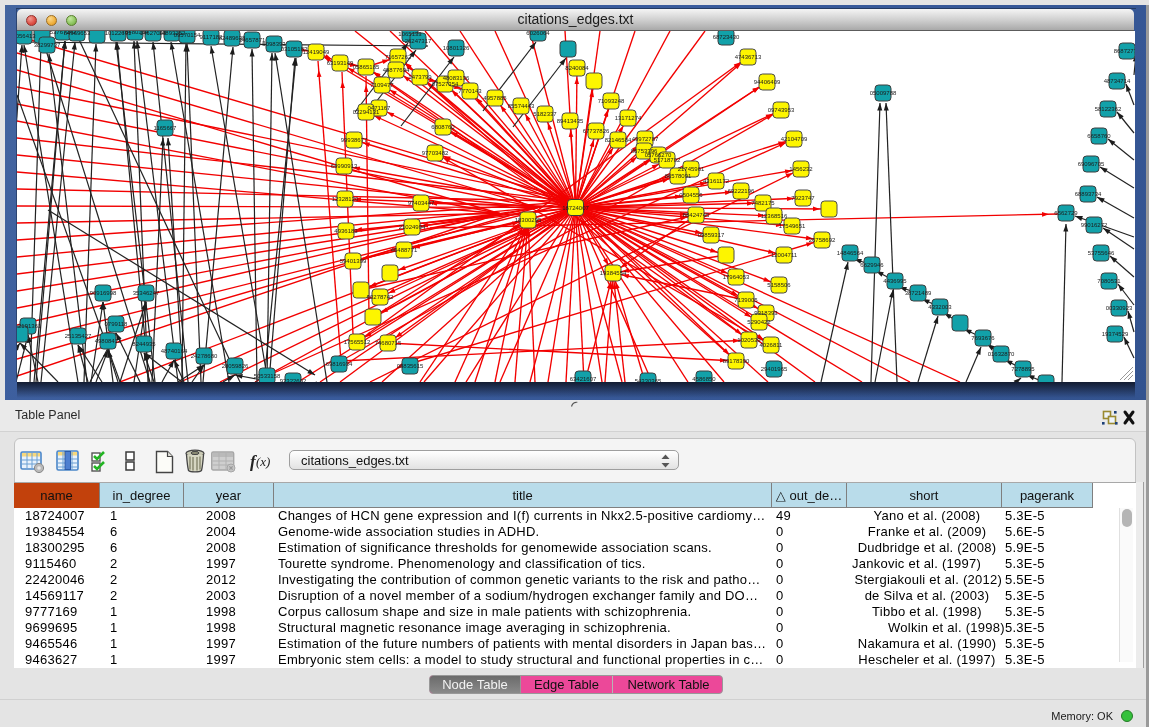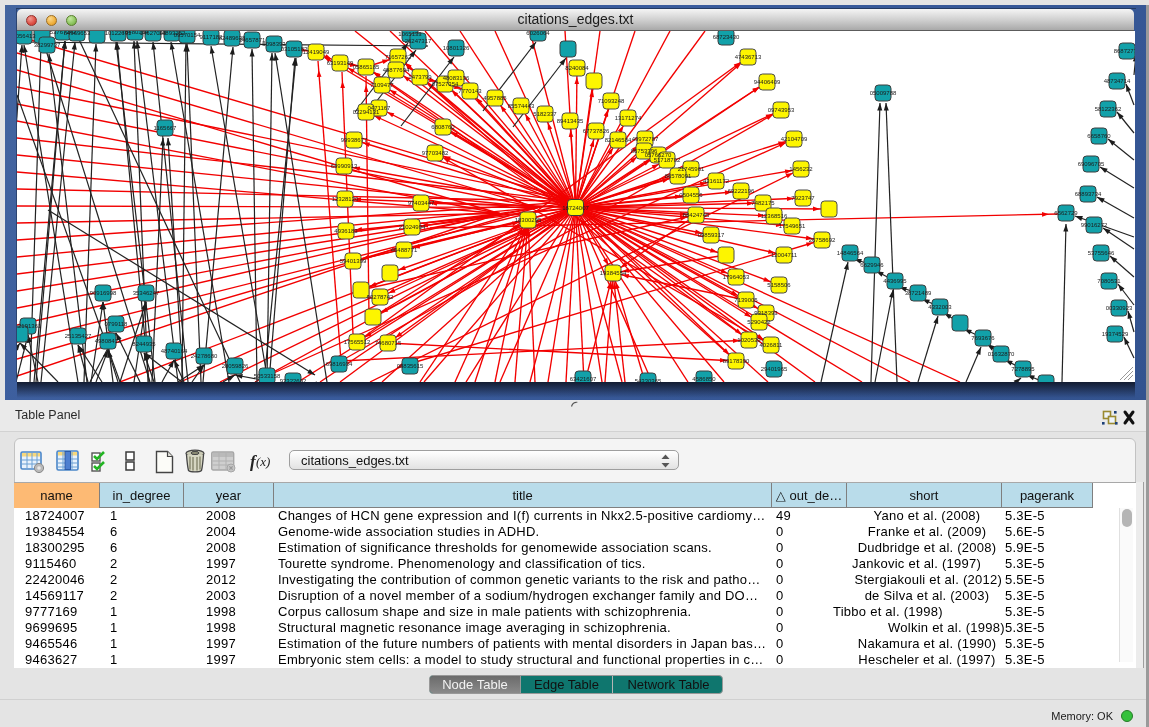--- a/index.html
+++ b/index.html
@@ -33,21 +33,21 @@
 #tbody { position:absolute; left:14px; top:508px; width:1122px; height:160px; background:#fff; }
 .trow { position:absolute; left:0; width:1122px; height:16px; }
 .trow span { position:absolute; top:0; height:16px; line-height:16px; font-size:13px; letter-spacing:0.25px;
   color:#000; white-space:nowrap; }
 .ell { overflow:hidden; text-overflow:ellipsis; }
 #sb { position:absolute; left:1119px; top:508px; width:14px; height:154px;
   background:#fafafa; border-left:1px solid #e0e0e0; }
 #sbthumb { position:absolute; left:2px; top:1px; width:10px; height:18px;
   background:#b5b5b5; border-radius:5px; }
 #seg { position:absolute; left:429px; top:675px; width:294px; height:19px;
-  border:1px solid #989898; border-radius:4px; background:#0f766e; overflow:hidden; }
+  border:1px solid #989898; border-radius:4px; background:#ec4899; overflow:hidden; }
 .sg { position:absolute; top:0; height:19px; line-height:18px; text-align:center;
   font-size:13px; color:#111; }
 #sg1 { left:0; width:90px; background:linear-gradient(#6b6b6b,#8d8d8d); color:#f2f2f2; }
 #sg2 { left:90px; width:92px; border-left:1px solid #989898; }
 #sg3 { left:182px; width:112px; border-left:1px solid #b5b5b5; }
 #statline { position:absolute; left:0; top:699px; width:1146px; height:1px; background:#d0d0d0; }
 #mem { position:absolute; right:36px; top:710px; font-size:11px; color:#1a1a1a;margin-left:23px; }
 #memdot { position:absolute; left:1121px; top:710px; width:12px; height:12px;
   border-radius:50%; background:#35c13c; border:1px solid #267a28; }
 #cursor { position:absolute; left:570px; top:400px; width:10px; height:8px; }
@@ -858,21 +858,21 @@
 </g>
 </svg>
 <div id="dd">
     <span id="ddtext">citations_edges.txt</span>
 <svg width="11" height="14" viewBox="0 0 11 14" style="position:absolute;right:7px;top:3px">
 <path d="M5.5 0.5 L9.5 5 H1.5 Z" fill="#555"></path>
 <path d="M5.5 13.5 L9.5 9 H1.5 Z" fill="#555"></path>
 </svg>
   </div>
 <div id="thead">
-<span class="hc" style="left:0;width:86px;background:#fdba74">name</span>
+<span class="hc" style="left:0;width:86px;background:#c2410c">name</span>
 <span class="hc" style="left:86px;width:84px">in_degree</span>
 <span class="hc" style="left:170px;width:90px">year</span>
 <span class="hc" style="left:260px;width:498px">title</span>
 <span class="hc" style="left:758px;width:75px">△ out_de…</span>
 <span class="hc" style="left:833px;width:155px">short</span>
 <span class="hc" style="left:988px;width:91px">pagerank</span>
 <span class="hc" style="left:1079px;width:43px;background:#fff;border-right:none"></span>
 </div>
 <div id="tbody">
 <div class="trow" style="top:0px">
@@ -928,21 +928,21 @@
 <span style="left:762px">0</span>
 <span style="left:838px;width:150px;text-align:center">de Silva et al. (2003)</span>
 <span style="left:991px">5.3E-5</span>
 </div>
 <div class="trow" style="top:96px">
 <span style="left:11px">9777169</span>
 <span style="left:96px">1</span>
 <span style="left:192px">1998</span>
 <span style="left:264px;width:489px" class="ell">Corpus callosum shape and size in male patients with schizophrenia.</span>
 <span style="left:762px">0</span>
-<span style="left:819px;width:150px;text-align:left">Tibbo et al. (1998)</span>
+<span style="left:838px;width:150px;text-align:center">Tibbo et al. (1998)</span>
 <span style="left:991px">5.3E-5</span>
 </div>
 <div class="trow" style="top:112px">
 <span style="left:11px">9699695</span>
 <span style="left:96px">1</span>
 <span style="left:192px">1998</span>
 <span style="left:264px;width:489px" class="ell">Structural magnetic resonance image averaging in schizophrenia.</span>
 <span style="left:762px">0</span>
 <span style="left:874px;width:150px;text-align:left">Wolkin et al. (1998)</span>
 <span style="left:991px">5.3E-5</span>

